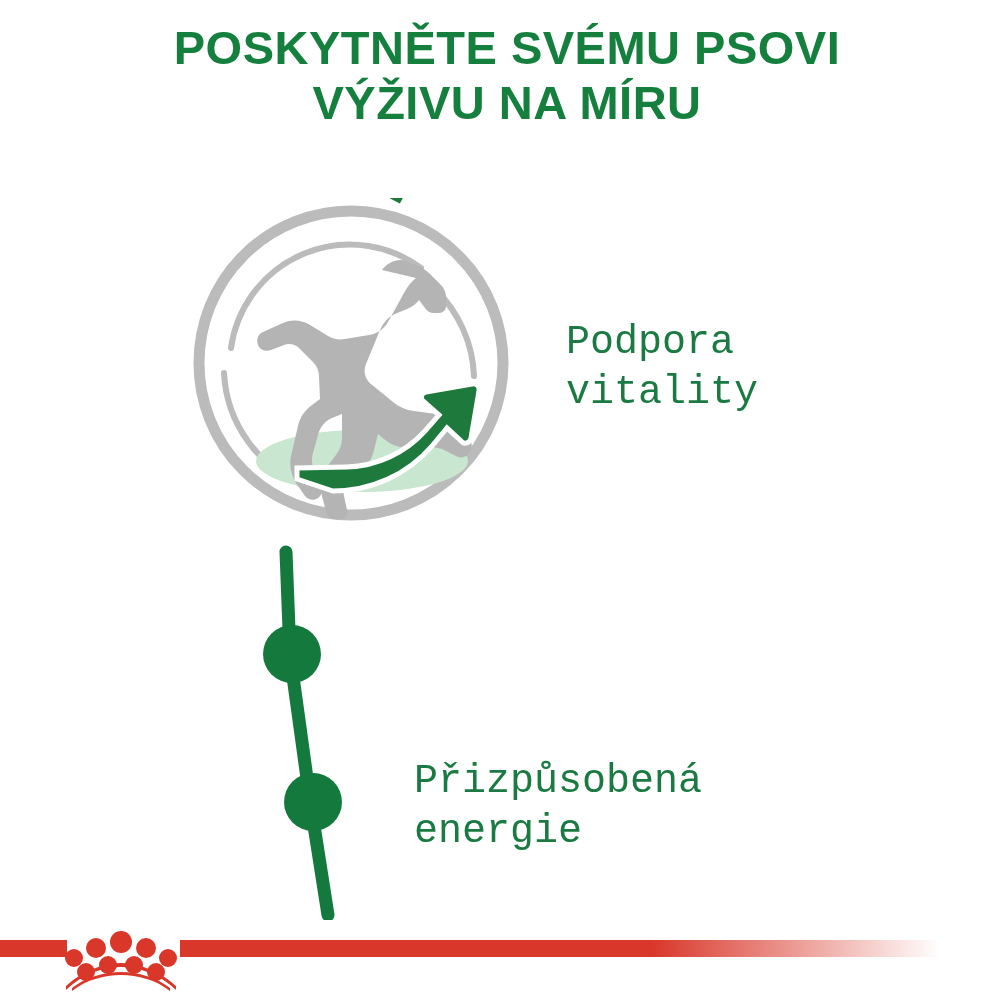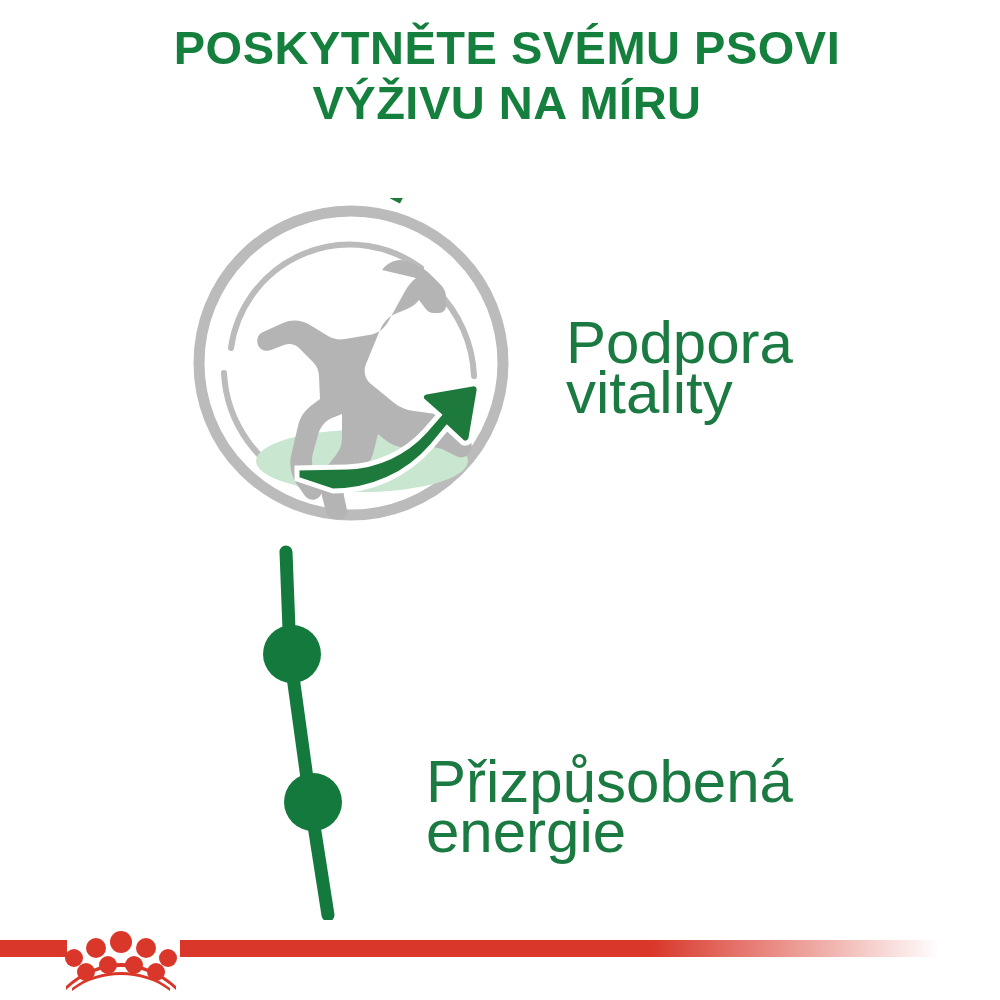--- a/index.html
+++ b/index.html
@@ -53,29 +53,29 @@
     top: 530px;
     width: 180px;
     height: 390px;
   }
   .connector svg { display: block; }
 
   
   .label {
     position: absolute;
     color: #1A7A42;
-    font-family: Liberation Sans, sans-serif;
+    font-family: Liberation Mono, monospace;
     font-weight: normal;
-    font-size: 60px;
+    font-size: 40px;
     line-height: 50px;
     white-space: pre-line;
   }
   .label-vitality { left: 566px; top: 318px; width: 340px; }
   .label-taste    { left: 366px; top: 627px; width: 430px; }
-  .label-energy   { left: 414px; top: 757px; width: 430px; margin-left: 12px; }
+  .label-energy   { left: 414px; top: 757px; width: 430px; }
 
   
   .brandbar { position: absolute; left: 0; top: 930px; width: 1000px; height: 70px; }
   .bar-left {
     position: absolute;
     left: 0; top: 10px;
     width: 67px; height: 17px;
     background: #D9372A;
   }
   .bar-right {

